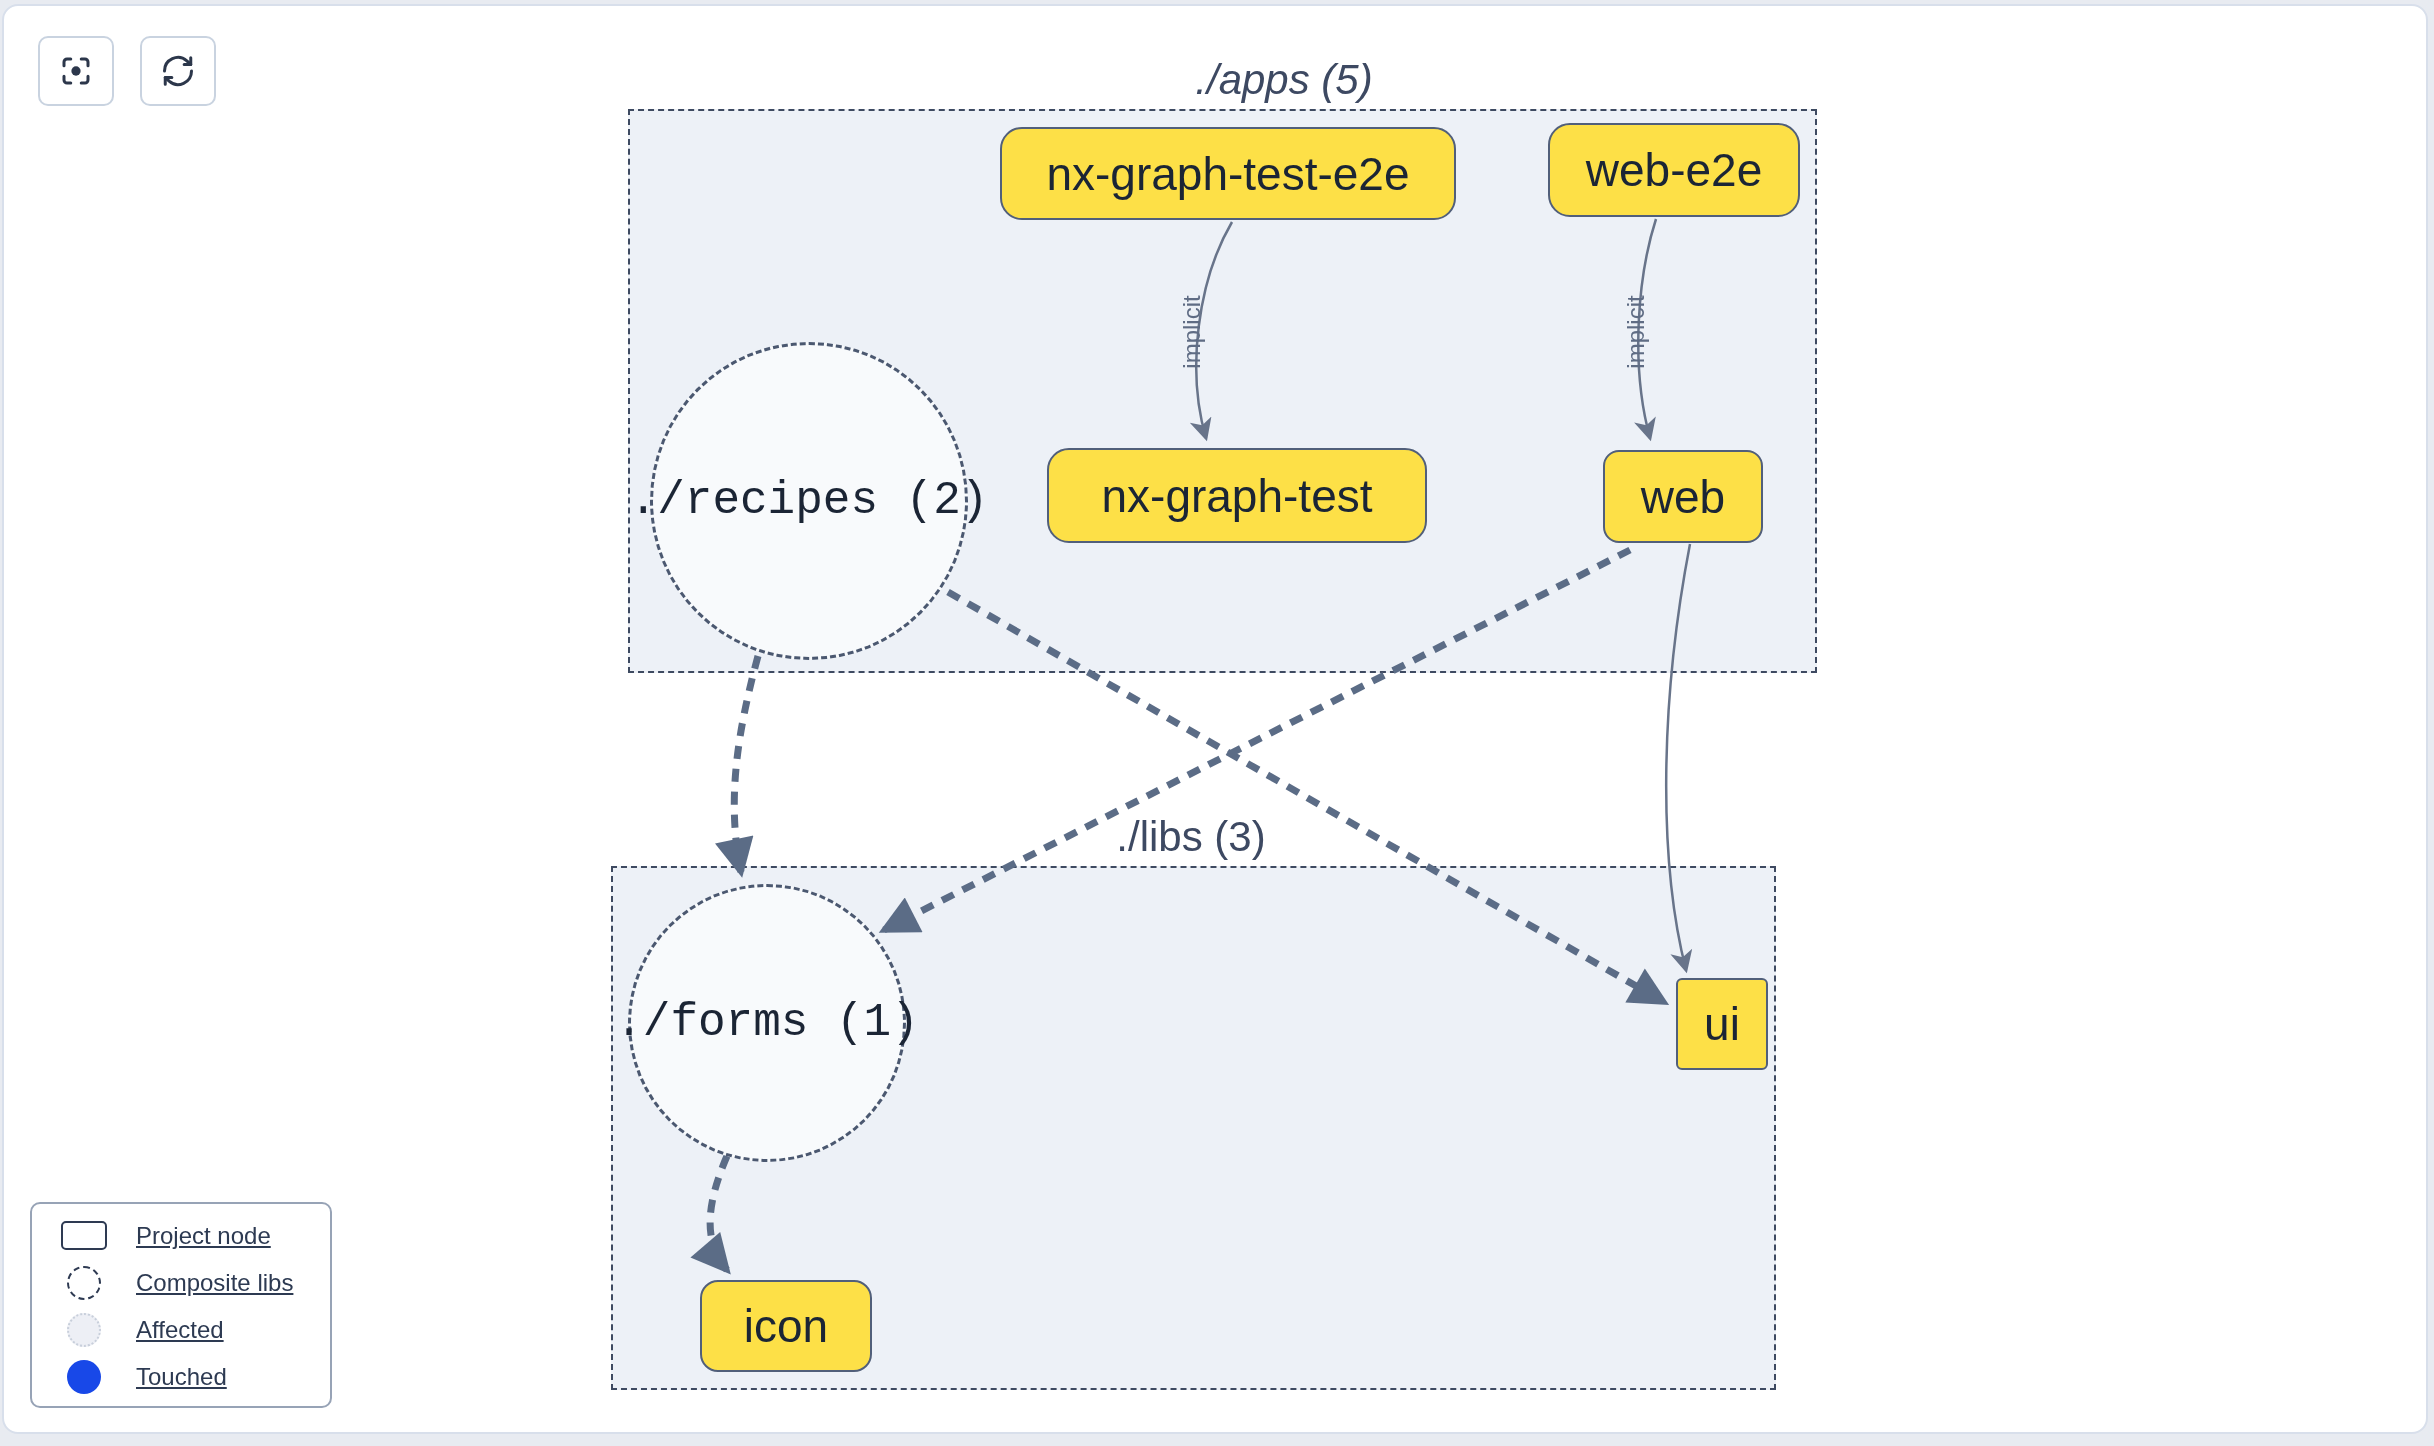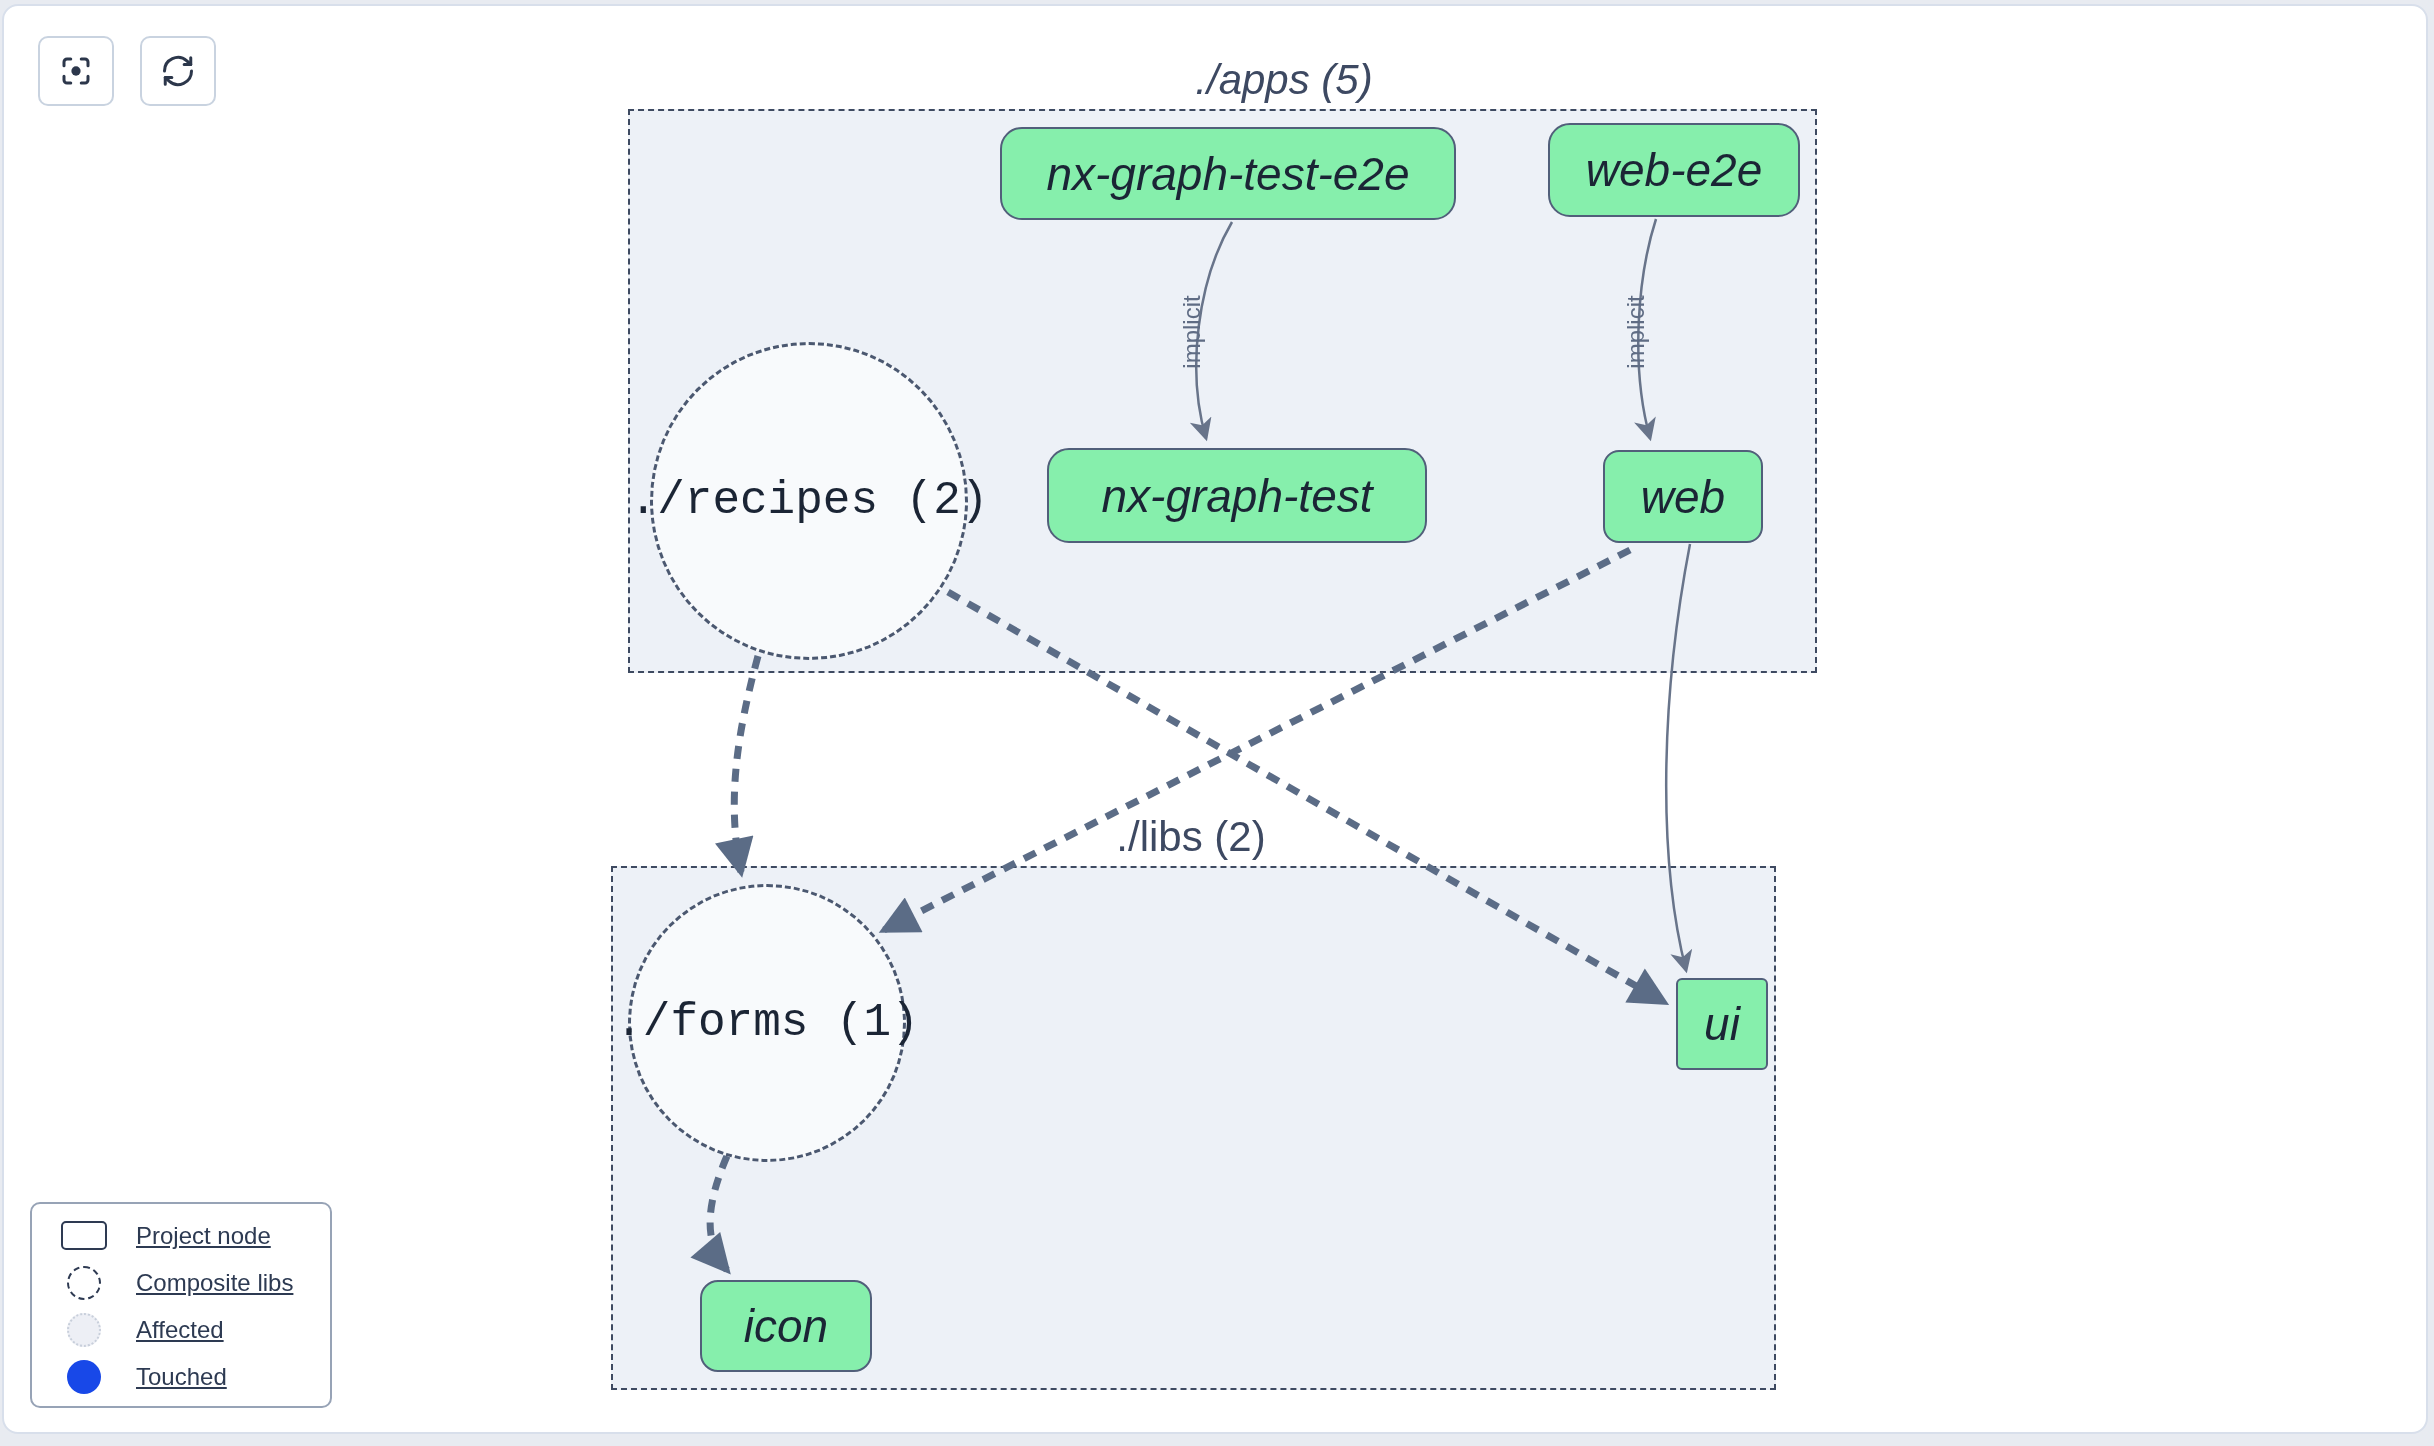--- a/index.html
+++ b/index.html
@@ -32,25 +32,24 @@
   #cluster-apps{left:628px;top:109px;width:1189px;height:564px;}
   #cluster-libs{left:611px;top:866px;width:1165px;height:524px;}
   .cluster-title{
     position:absolute;color:#3d4962;font-size:42px;white-space:nowrap;
     transform:translateX(-50%);
   }
   #title-apps{left:1284px;top:56px;font-style:italic;}
   #title-libs{left:1191px;top:813px;}
   
   .pnode{
-    position:absolute;background:#86efac;border:2px solid #515f7a;
+    position:absolute;background:#fde047;border:2px solid #515f7a;
     border-radius:22px;box-sizing:border-box;display:flex;align-items:center;
     justify-content:center;color:#1b2535;font-size:46px;white-space:nowrap;
     cursor:pointer;
-    font-style:italic;
   }
   #node-nx-graph-test-e2e{left:1000px;top:127px;width:456px;height:93px;}
   #node-web-e2e{left:1548px;top:123px;width:252px;height:94px;}
   #node-nx-graph-test{left:1047px;top:448px;width:380px;height:95px;}
   #node-web{left:1603px;top:450px;width:160px;height:93px;border-radius:16px;}
   #node-ui{left:1676px;top:978px;width:92px;height:92px;border-radius:6px;}
   #node-icon{left:700px;top:1280px;width:172px;height:92px;border-radius:18px;}
   .cnode{
     position:absolute;background:#f8fafc;border:3px dashed #4b5870;
     border-radius:50%;box-sizing:border-box;display:flex;align-items:center;
@@ -92,21 +91,21 @@
   .sw-touched{width:34px;height:34px;border-radius:50%;background:#1848e8;}
 </style>
 </head>
 <body>
 
 <div class="canvas-card"></div>
 
 <div class="cluster" id="cluster-apps"></div>
 <div class="cluster" id="cluster-libs"></div>
 <div class="cluster-title" id="title-apps">./apps (5)</div>
-<div class="cluster-title" id="title-libs">./libs (2)</div>
+<div class="cluster-title" id="title-libs">./libs (3)</div>
 
 <svg id="edges" viewBox="0 0 2434 1446">
   <defs>
     <marker id="arrow-thin" viewBox="0 0 10 10" refX="8.5" refY="5" markerWidth="11" markerHeight="9" orient="auto-start-reverse">
       <path d="M0 0 L10 5 L0 10 L2.6 5 Z" fill="#68748a"></path>
     </marker>
     <marker id="arrow-thick" viewBox="0 0 10 10" refX="8.5" refY="5" markerWidth="6.4" markerHeight="5.6" orient="auto-start-reverse">
       <path d="M0 0 L10 5 L0 10 Z" fill="#5b6c86"></path>
     </marker>
   </defs>

